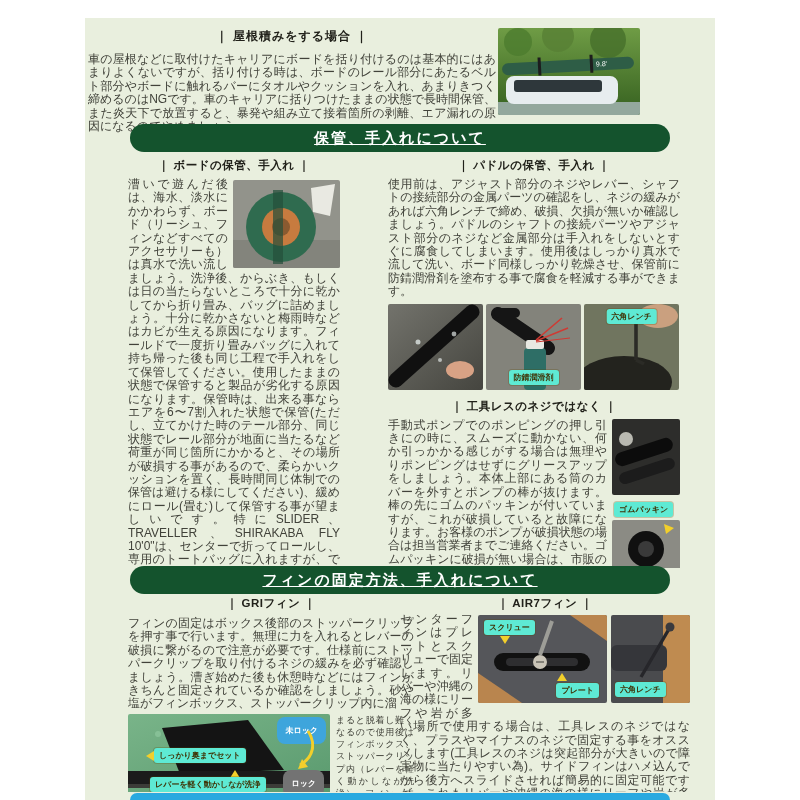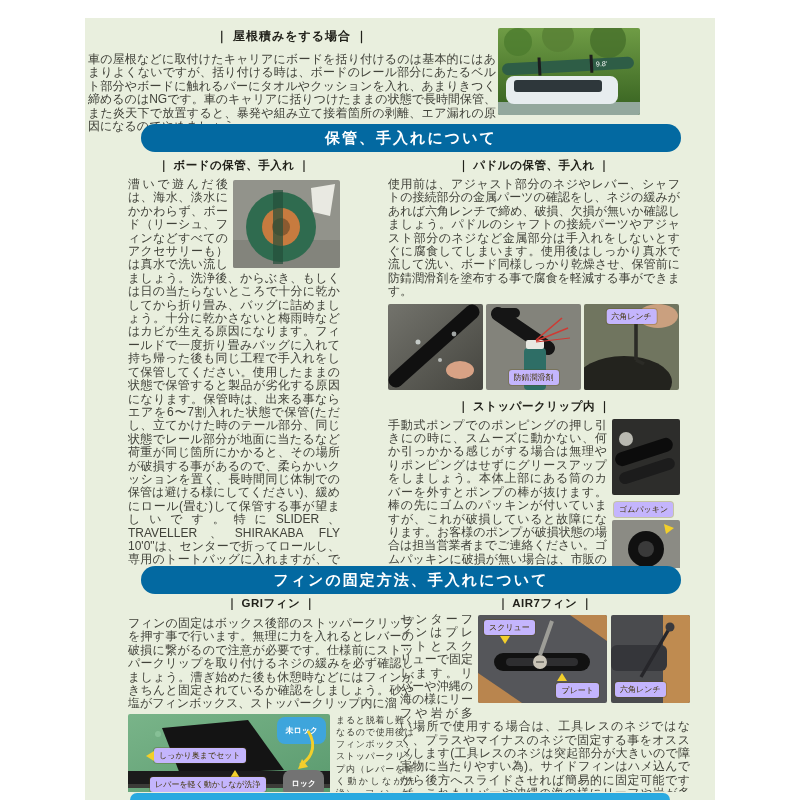--- a/index.html
+++ b/index.html
@@ -3,22 +3,22 @@
 <meta charset="utf-8">
 <style>
   html,body{margin:0;padding:0;background:#ffffff;}
   .page{position:relative;width:800px;height:800px;background:#ffffff;overflow:hidden;
         font-family:"Liberation Sans",sans-serif;}
   .content{position:absolute;left:85px;top:18px;width:630px;height:782px;background:#e9efde;}
   .sec-title{margin:0;text-align:center;font-size:12px;font-weight:bold;color:#21211a;letter-spacing:1px;}
   .col-title{margin:0;text-align:center;font-size:11.5px;font-weight:bold;color:#21211a;letter-spacing:.5px;}
   .body{margin:0;font-size:12px;line-height:13.4px;color:#41423a;text-align:justify;overflow-wrap:break-word;}
   
-  .banner{position:absolute;left:56px;width:540px;height:28px;border-radius:14px;background:#0369a1;
-          color:#fff;font-weight:bold;font-size:15px;letter-spacing:2px;text-align:center;line-height:28px;}
+  .banner{position:absolute;left:45px;width:540px;height:28px;border-radius:14px;background:#14532d;
+          color:#fff;font-weight:bold;font-size:15px;letter-spacing:2px;text-align:center;line-height:28px;text-decoration:underline;}
   .banner1{top:106px;}
   .banner2{top:548px;}
   .footer-bar{position:absolute;left:45px;top:775px;width:540px;height:7px;background:#29a9e0;
               border-radius:14px 14px 0 0;}
   
   .roof{position:absolute;left:0;top:0;width:630px;height:102px;text-decoration:underline;}
   .roof-left{position:absolute;left:3px;top:10px;width:408px;}
   .roof-left .sec-title{margin-bottom:8px;}
   .roof-photo{position:absolute;left:413px;top:10px;width:142px;height:87px;border-radius:2px;overflow:hidden;}
   
@@ -38,21 +38,21 @@
   .gri-row{display:flex;margin-top:3px;}
   .gri-photo{position:relative;width:202px;height:80px;flex:0 0 auto;border-radius:2px;overflow:visible;}
   .gri-side{margin-left:6px;width:78px;font-size:9px;line-height:12.2px;}
   .air7-col{position:absolute;left:315px;top:578px;width:290px;height:196px;overflow:hidden;}
   .air7-col .col-title{margin-bottom:2px;}
   .air7-photos{float:right;width:212px;margin:2px 0 4px 5px;display:flex;gap:4px;}
   .a7photo{position:relative;border-radius:2px;overflow:hidden;height:88px;}
   .a7photo.p1{width:129px;}
   .a7photo.p2{width:79px;}
   
-  .ylabel{position:absolute;background:#c4b5fd;color:#3f3205;font-size:8px;font-weight:normal;
+  .ylabel{position:absolute;background:#5eead4;color:#3f3205;font-size:8px;font-weight:bold;
           padding:2px 5px;border-radius:3px;white-space:nowrap;box-shadow:0 0 0 1px rgba(90,70,0,.25);}
   .pill{position:absolute;color:#fff;font-size:8px;font-weight:bold;padding:8px 8px;border-radius:8px;white-space:nowrap;}
   .pill.blue{background:#3ea5dc;}
   .pill.red{background:#737373;text-align:right;}
   .tri{position:absolute;width:0;height:0;}
   .tri.left{border-top:5px solid transparent;border-bottom:5px solid transparent;border-right:8px solid #f2cf2b;}
   .tri.up{border-left:5px solid transparent;border-right:5px solid transparent;border-bottom:8px solid #f2cf2b;}
   .tri.down{border-left:5px solid transparent;border-right:5px solid transparent;border-top:8px solid #f2cf2b;}
   svg{display:block;}
 </style>
@@ -147,21 +147,21 @@
             <rect width="95" height="86" fill="#70755f"></rect>
             <ellipse cx="40" cy="78" rx="48" ry="26" fill="#23231e"></ellipse>
             <ellipse cx="74" cy="12" rx="20" ry="12" fill="#caa07f"></ellipse>
             <line x1="52" y1="12" x2="52" y2="56" stroke="#2b2b26" stroke-width="3.6"></line>
             <line x1="52" y1="56" x2="60" y2="60" stroke="#2b2b26" stroke-width="3.6"></line>
           </svg>
           <span class="ylabel" style="top:5px;left:50%;transform:translateX(-50%);">六角レンチ</span>
         </div>
       </div>
 
-      <h2 class="col-title pump-title">｜ ストッパークリップ内 ｜</h2>
+      <h2 class="col-title pump-title">｜ 工具レスのネジではなく ｜</h2>
       <div>
         <div class="pump-photos">
           <div class="pimg">
             <svg width="68" height="76" viewBox="0 0 68 76">
               <rect width="68" height="76" fill="#2d2d2b"></rect>
               <rect x="2" y="26" width="60" height="14" rx="7" fill="#0c0c0c" transform="rotate(-18 32 33)"></rect>
               <rect x="6" y="46" width="58" height="12" rx="6" fill="#1c1c1c" transform="rotate(-18 35 52)"></rect>
               <circle cx="14" cy="20" r="7" fill="#b9b9b1"></circle>
             </svg>
           </div>

